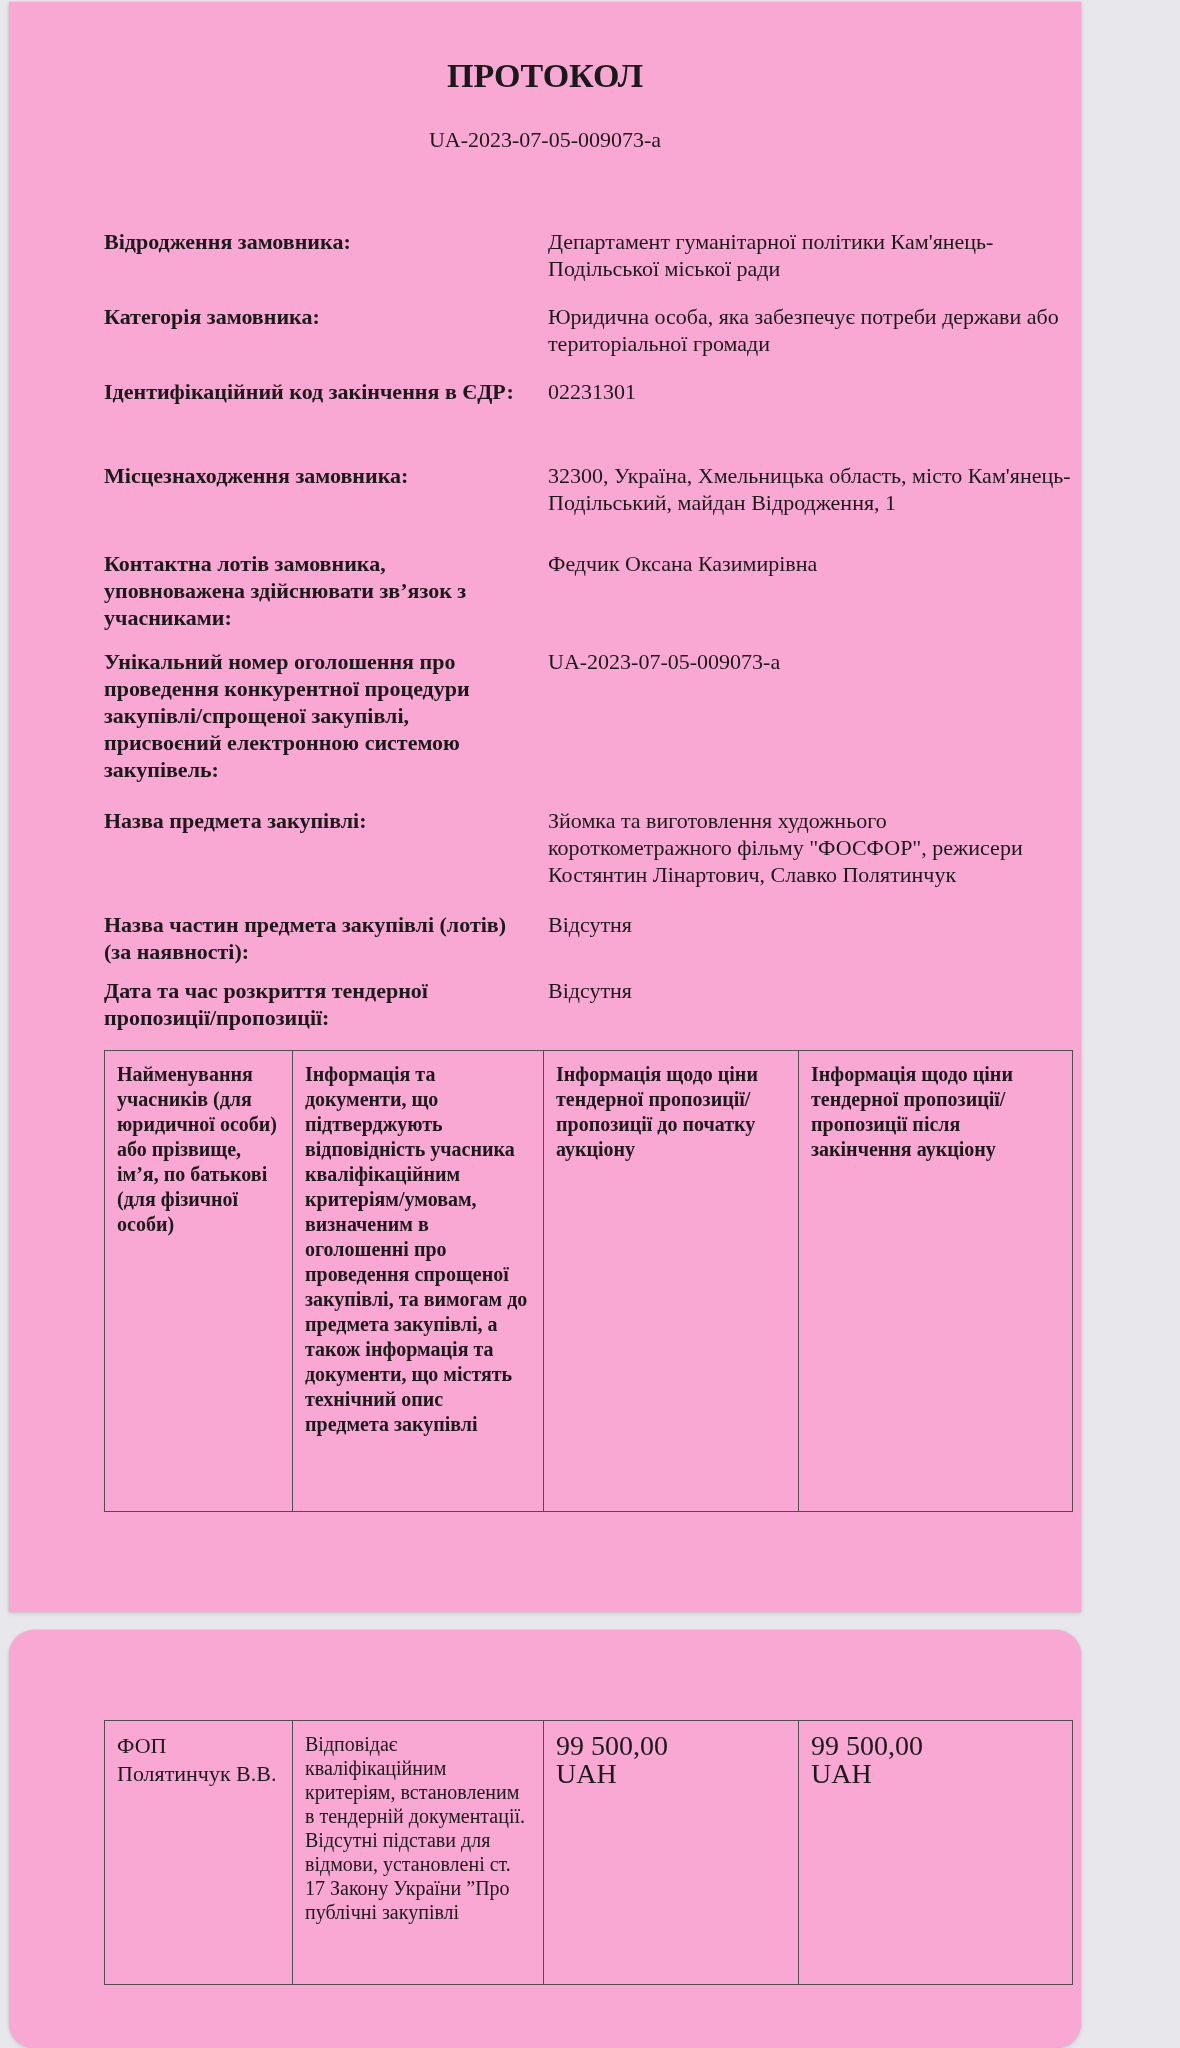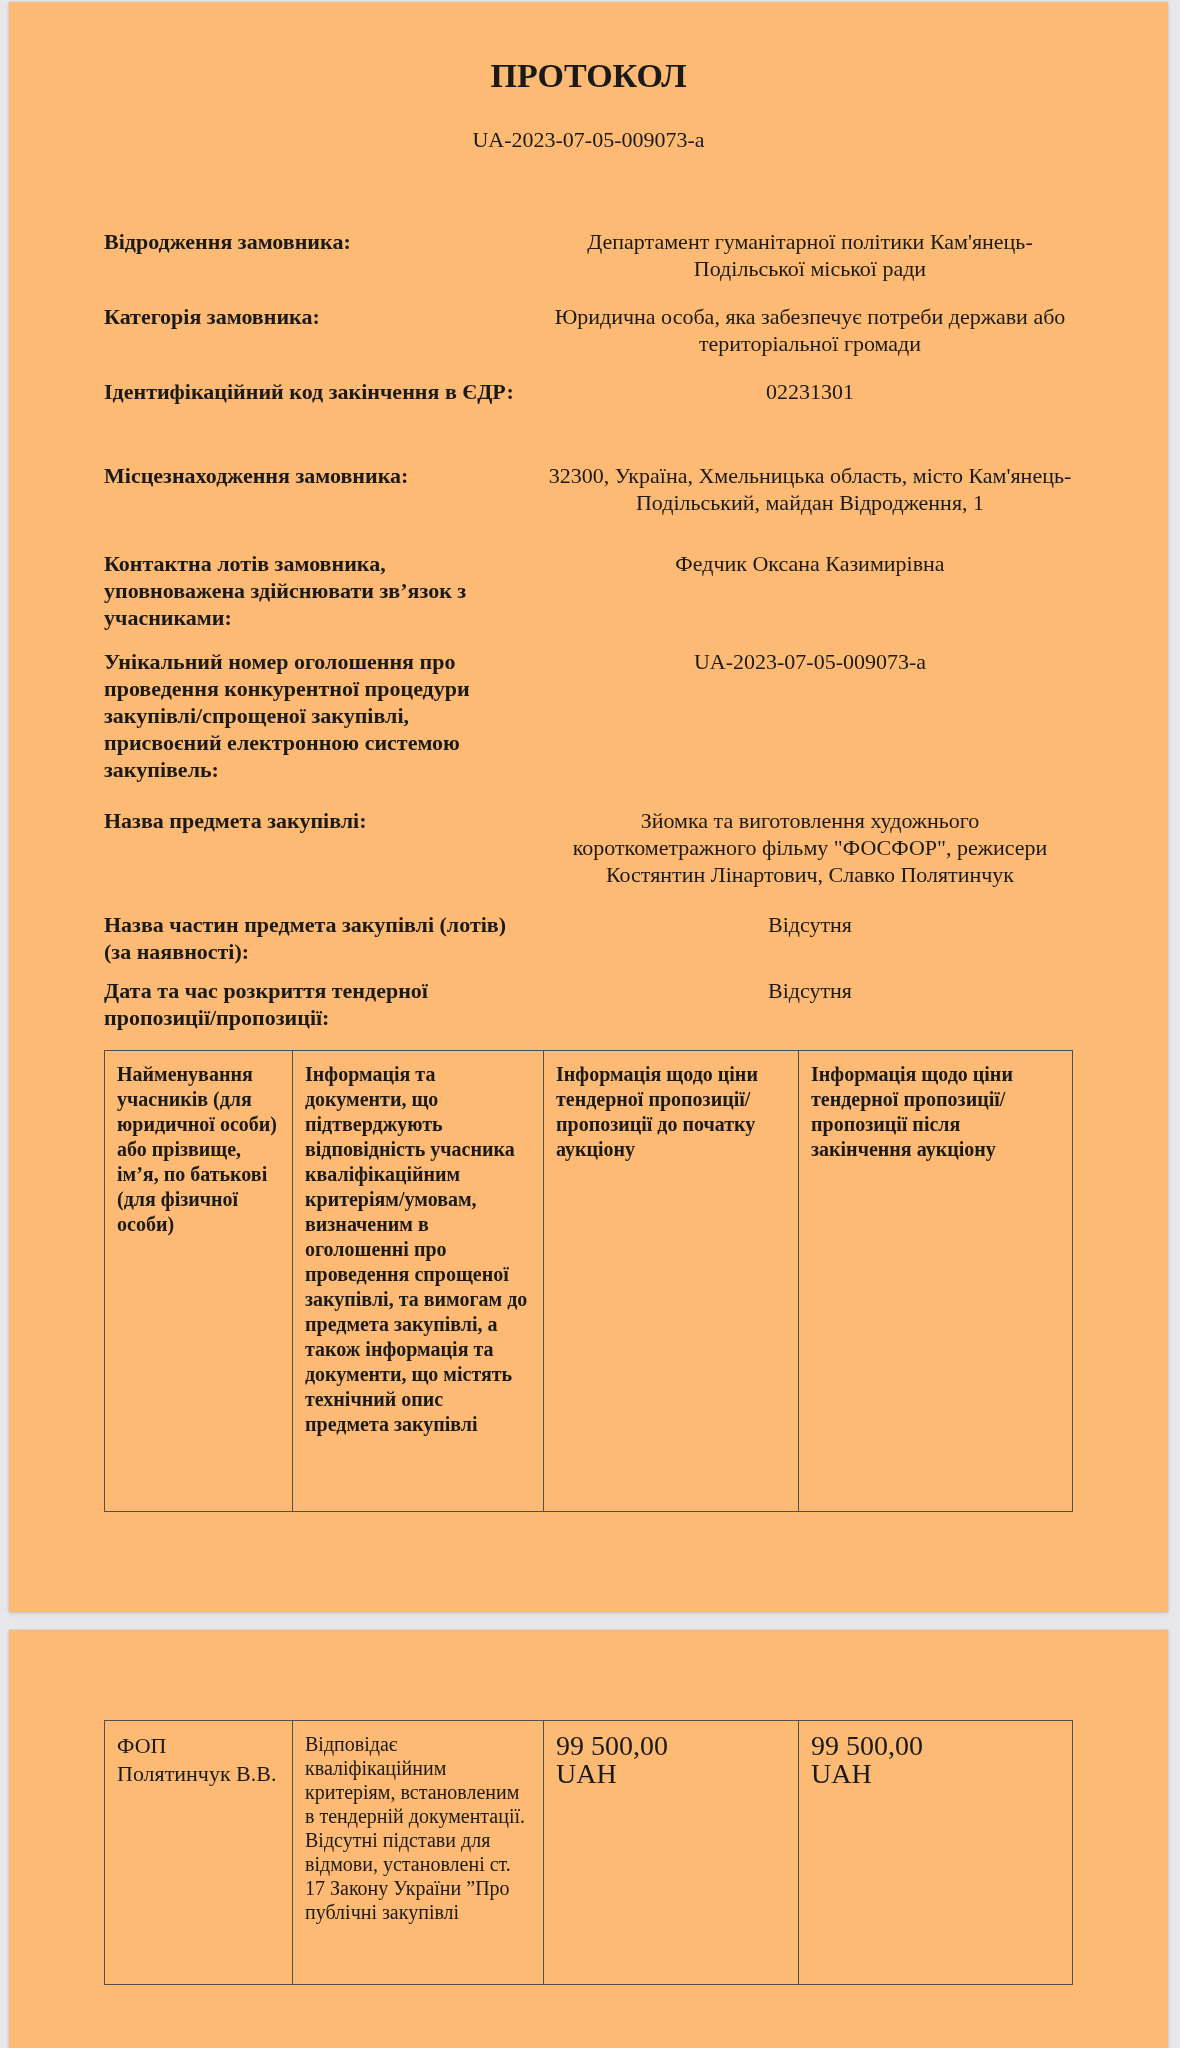--- a/index.html
+++ b/index.html
@@ -11,26 +11,26 @@
     height: 2048px;
     background: #e8e8ec;
     font-family: "Liberation Serif", "DejaVu Serif", serif;
     color: #1a1a1a;
     position: relative;
     overflow: hidden;
   }
   .page {
     position: absolute;
     left: 9px;
-    width: 1159px;
-    background: #fdba74;
+    width: 1072px;
+    background: #f9a8d4;
     box-shadow: 0 0 2px rgba(0,0,0,0.18), 0 2px 5px rgba(0,0,0,0.10);
   }
   .page-1 { top: 2px; height: 1610px; }
-  .page-2 { top: 1630px; height: 418px; }
+  .page-2 { top: 1630px; height: 418px; border-radius: 25px; }
 
   .doc-title {
     position: absolute;
     left: 0; top: 54px;
     width: 100%;
     text-align: center;
     font-size: 34px;
     font-weight: bold;
     line-height: 40px;
   }
@@ -63,21 +63,20 @@
     font-weight: bold;
     font-size: 22px;
     line-height: 27px;
   }
   .fvalue {
     position: absolute;
     left: 444px; top: 0;
     width: 524px;
     font-size: 22px;
     line-height: 27px;
-    text-align: center;
   }
 
   table.ptable {
     position: absolute;
     left: 95px;
     border-collapse: collapse;
     table-layout: fixed;
     width: 968px;
   }
   table.ptable td {

